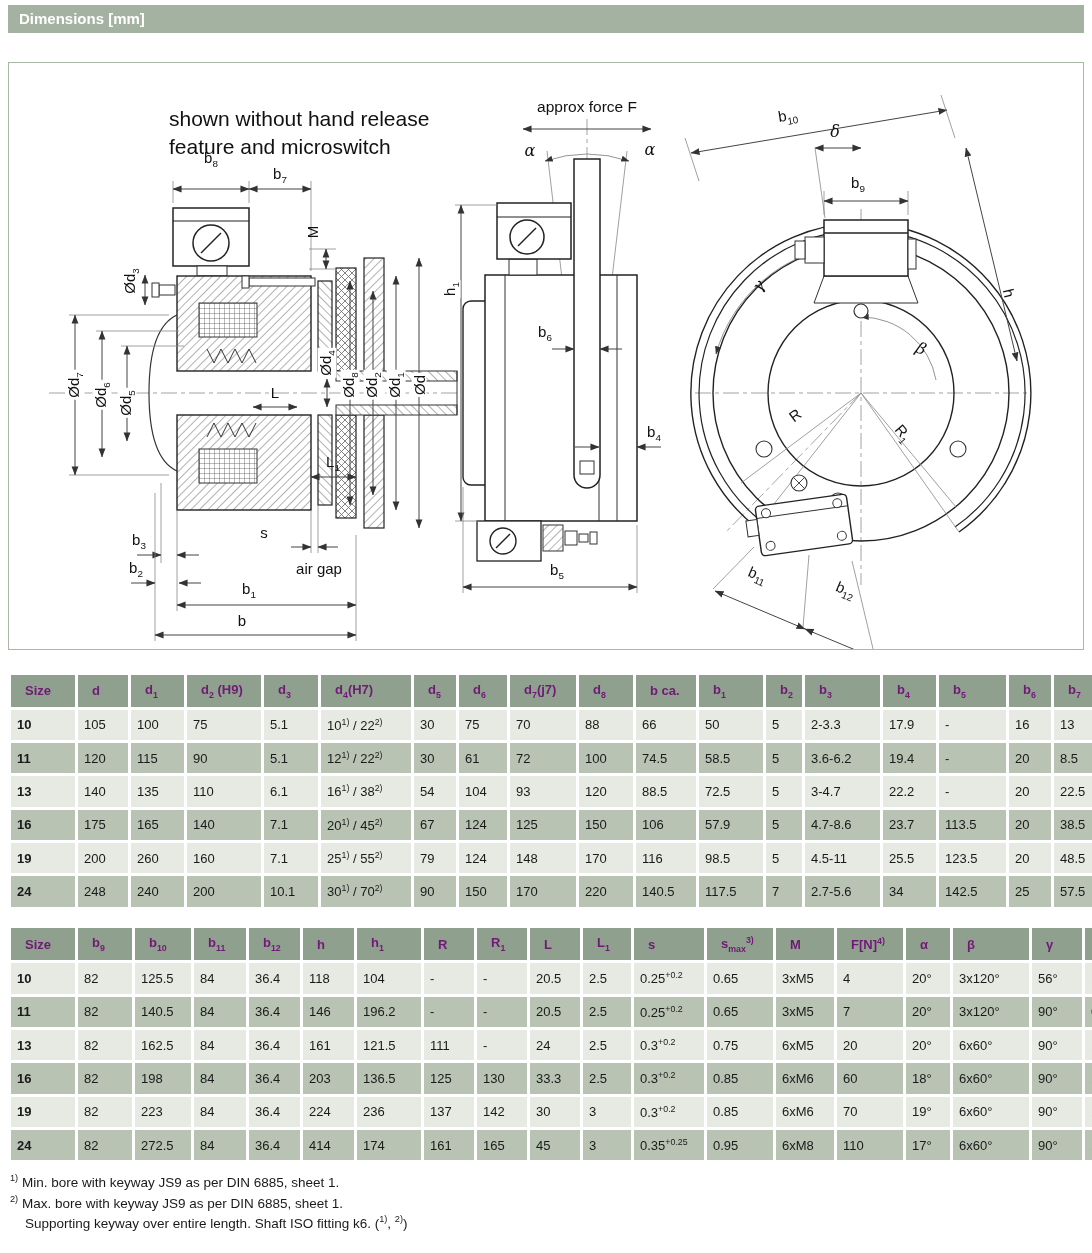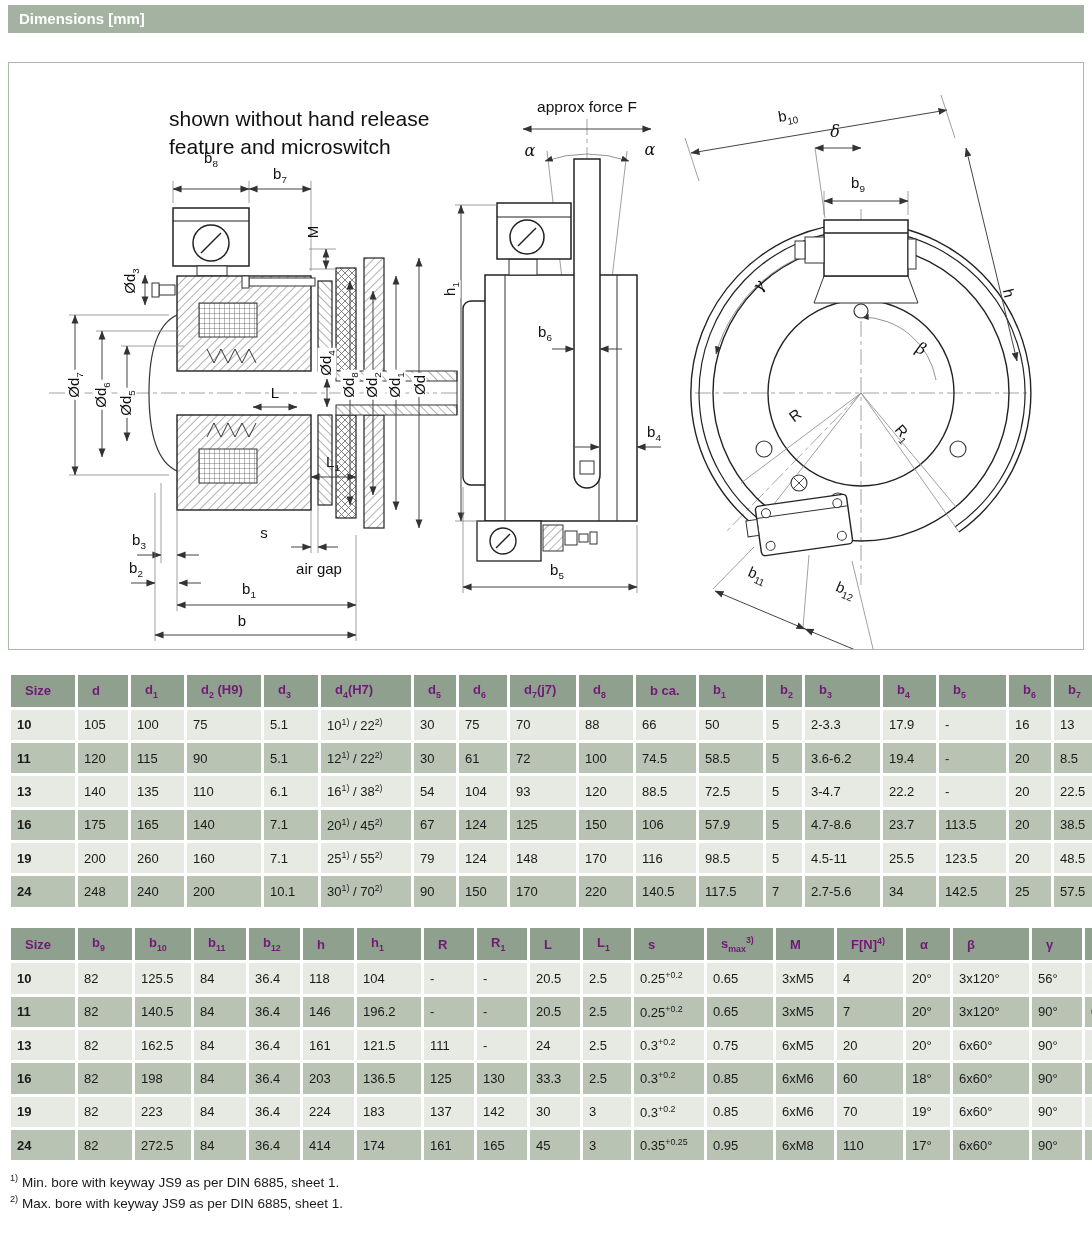--- a/index.html
+++ b/index.html
@@ -610,21 +610,21 @@
         <td>90°</td>
         <td>10°</td>
       </tr>
       <tr>
         <td>19</td>
         <td>82</td>
         <td>223</td>
         <td>84</td>
         <td>36.4</td>
         <td>224</td>
-        <td>183</td>
+        <td>236</td>
         <td>137</td>
         <td>142</td>
         <td>30</td>
         <td>3</td>
         <td>0.3<sup>+0.2</sup></td>
         <td>0.85</td>
         <td>6xM6</td>
         <td>70</td>
         <td>19°</td>
         <td>6x60°</td>
@@ -652,14 +652,15 @@
         <td>90°</td>
         <td>15°</td>
       </tr>
     </tbody>
 </table>
 
 <div class="footnotes">
   <div class="fn-left">
     <p><sup>1)</sup> Min. bore with keyway JS9 as per DIN 6885, sheet 1.</p>
     <p><sup>2)</sup> Max. bore with keyway JS9 as per DIN 6885, sheet 1.</p>
+    <p class="indent">Supporting keyway over entire length. Shaft ISO fitting k6. (<sup>1)</sup>, <sup>2)</sup>)</p>
   </div>
 </div>
 
 </body></html>

